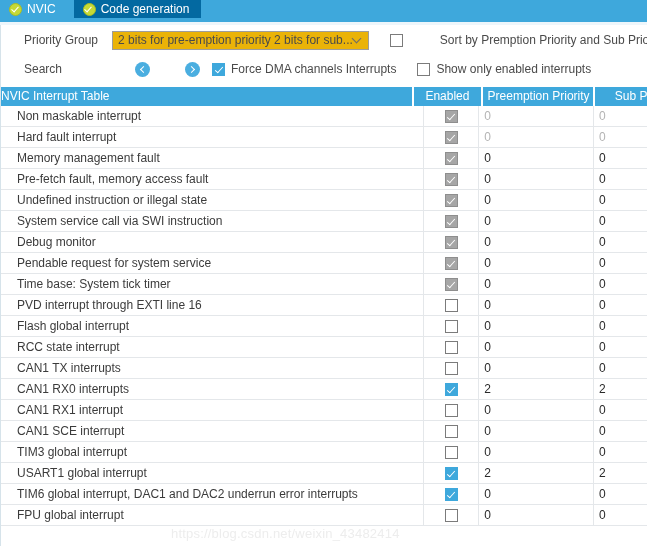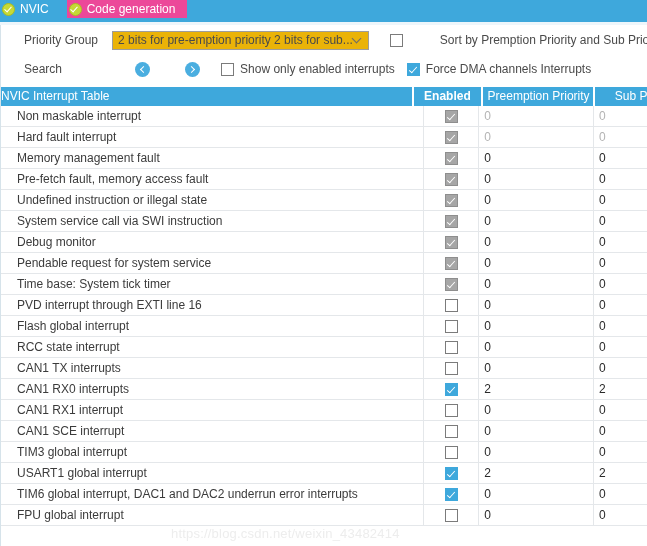--- a/index.html
+++ b/index.html
@@ -22,32 +22,32 @@
     height: 18px;
     background: #3ea8dc;
     display: flex;
     align-items: flex-end;
     position: relative;
   }
   .tab {
     height: 18px;
     display: flex;
     align-items: center;
-    padding: 0 12px 0 2px;
+    padding: 0 12px 0 9px;
     box-sizing: border-box;
     font-size: 12px;
     color: #ffffff;
     white-space: nowrap;
     cursor: default;
   }
   .tab.active {
     background: #3ea8dc;
   }
   .tab.inactive {
-    background: #ec4899;
+    background: #0369a1;
   }
   .tab-sep {
     width: 6px;
     height: 18px;
     background: #3ea8dc;
   }
   .tabbar-rest {
     flex: 1;
     height: 18px;
     background: #3ea8dc;
@@ -231,21 +231,21 @@
   }
   .th {
     height: 19px;
     line-height: 19px;
     box-sizing: border-box;
     overflow: hidden;
     white-space: nowrap;
     border-right: 2px solid #ffffff;
   }
   .th.c0 { width: 424px; text-align: left; }
-  .th.c1 { width: 70px;  text-align: center; font-weight: bold; }
+  .th.c1 { width: 70px;  text-align: center; }
   .th.c2 { width: 115px; padding-left: 5px; }
   .th.c3 { width: 53px;  padding-left: 20px; border-right: none; }
 
   .tr {
     display: flex;
     height: 20px;
     border-bottom: 1px solid #e4e7ea;
     align-items: center;
     font-size: 12px;
   }
@@ -307,27 +307,27 @@
   </div>
 
   <div class="row-controls" style="height:28px;">
     <span class="label">Search</span>
     <span class="nav-circle left" style="margin-left:73px;">
         <span></span>
       </span>
     <span class="nav-circle right" style="margin-left:35px;">
         <span></span>
       </span>
+    <div class="cb-wrap" style="margin-left:12px;">
+      <span class="cb checked-blue"></span>
+      <span class="label">Force DMA channels Interrupts</span>
+    </div>
     <div class="cb-wrap" style="margin-left:21px;">
       <span class="cb"></span>
       <span class="label">Show only enabled interrupts</span>
-    </div>
-    <div class="cb-wrap" style="margin-left:12px;">
-      <span class="cb checked-blue"></span>
-      <span class="label">Force DMA channels Interrupts</span>
     </div>
   </div>
 
   <div class="table-wrap">
     <div class="thead">
       <div class="th c0">NVIC Interrupt Table</div>
       <div class="th c1">Enabled</div>
       <div class="th c2">Preemption Priority</div>
       <div class="th c3">Sub Pri</div>
     </div>

